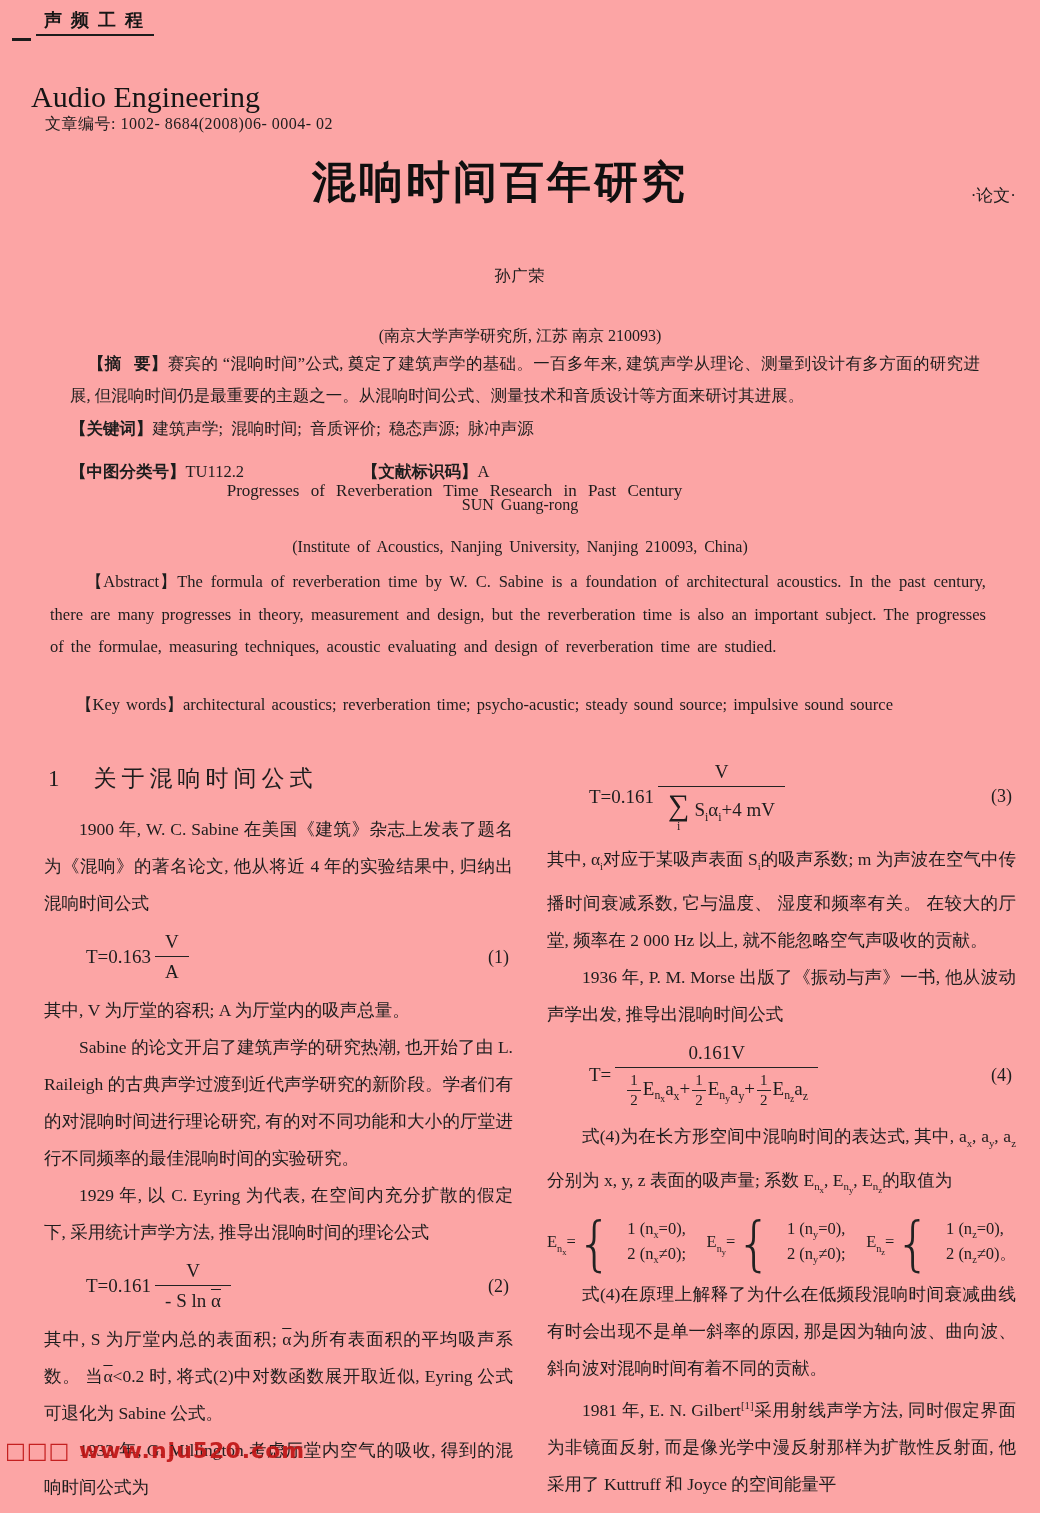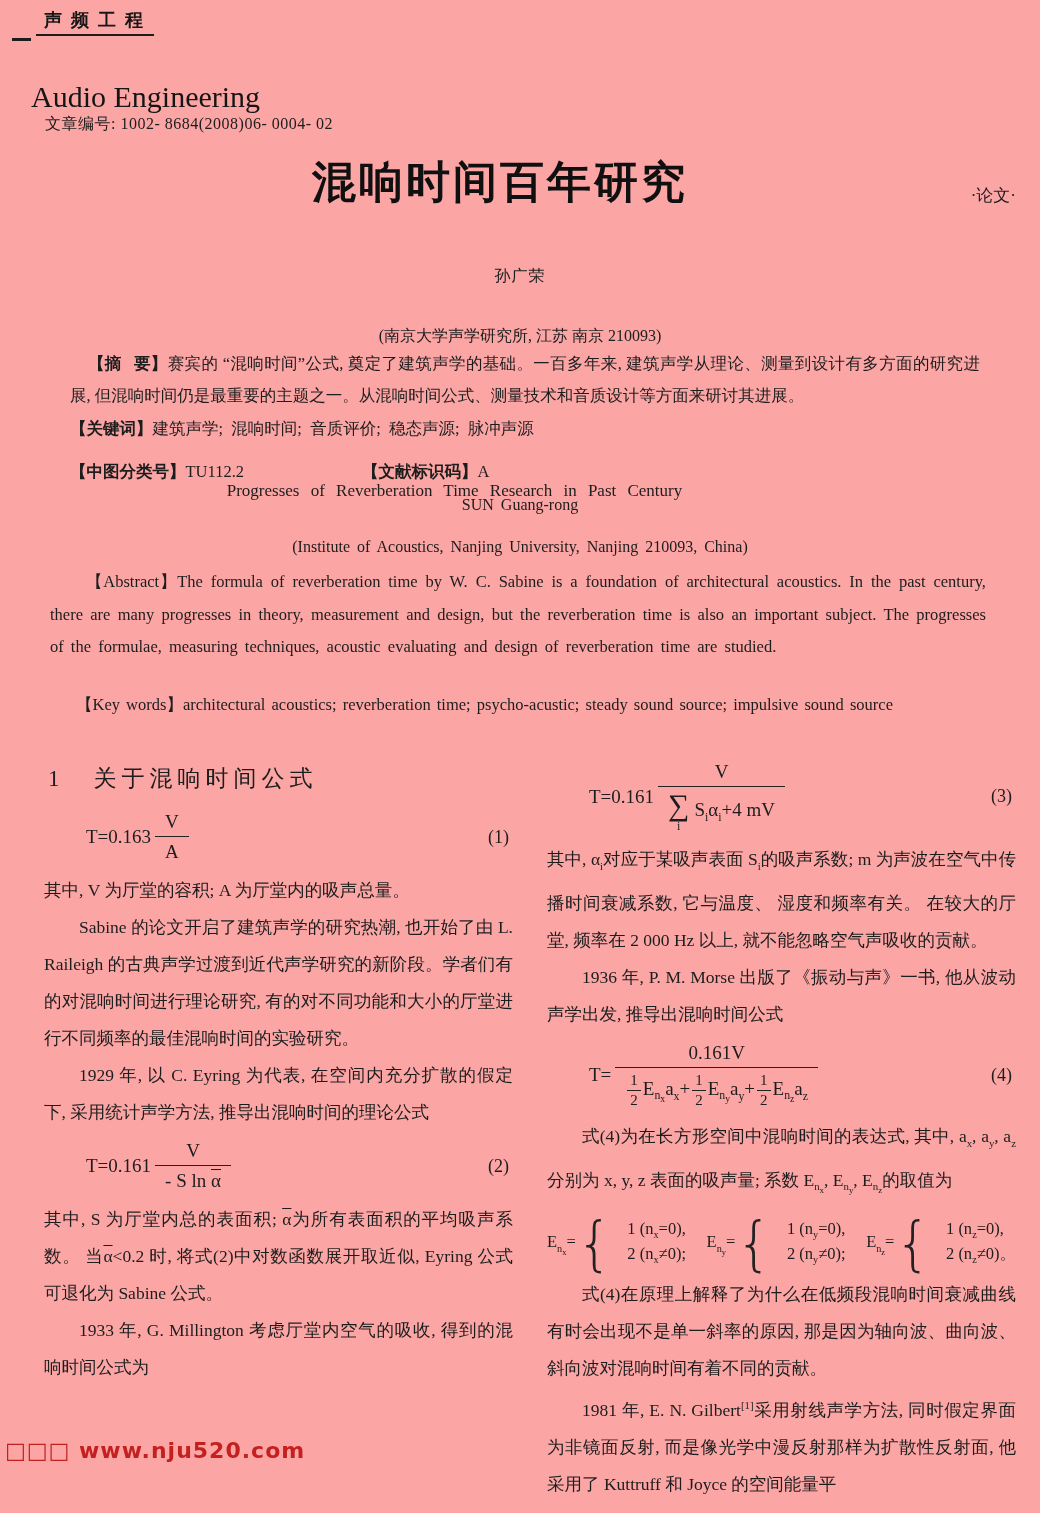--- a/index.html
+++ b/index.html
@@ -112,20 +112,21 @@
   <div class="en-abstract"><span>【Abstract】</span><span>The formula of reverberation time by W. C. Sabine is a foundation of architectural acoustics. In the past century,  there are many progresses in theory,  measurement and design,  but the reverberation time is also an important subject.  The progresses of the formulae,  measuring techniques,  acoustic evaluating and design of reverberation time are studied.</span></div>
   <div class="en-kw"><span>【Key words】</span><span>architectural acoustics;  reverberation time;  psycho-acustic;  steady sound source;  impulsive sound source</span></div>
 
   <div class="columns">
 
     <div class="col">
       <div class="sec-head">
         <span class="sec-num">1</span>
         <span class="sec-title">关于混响时间公式</span>
       </div>
+      <div class="para">1900 年, W. C. Sabine 在美国《建筑》杂志上发表了题名为《混响》的著名论文, 他从将近 4 年的实验结果中, 归纳出混响时间公式</div>
 
       <div class="formula-row">
         <span class="formula">
           <span>T=0.163</span>
             <span class="frac">
               <span class="num">V</span>
               <span class="den">A</span>
             </span>
         </span>
         <span class="eqno">(1)</span>

